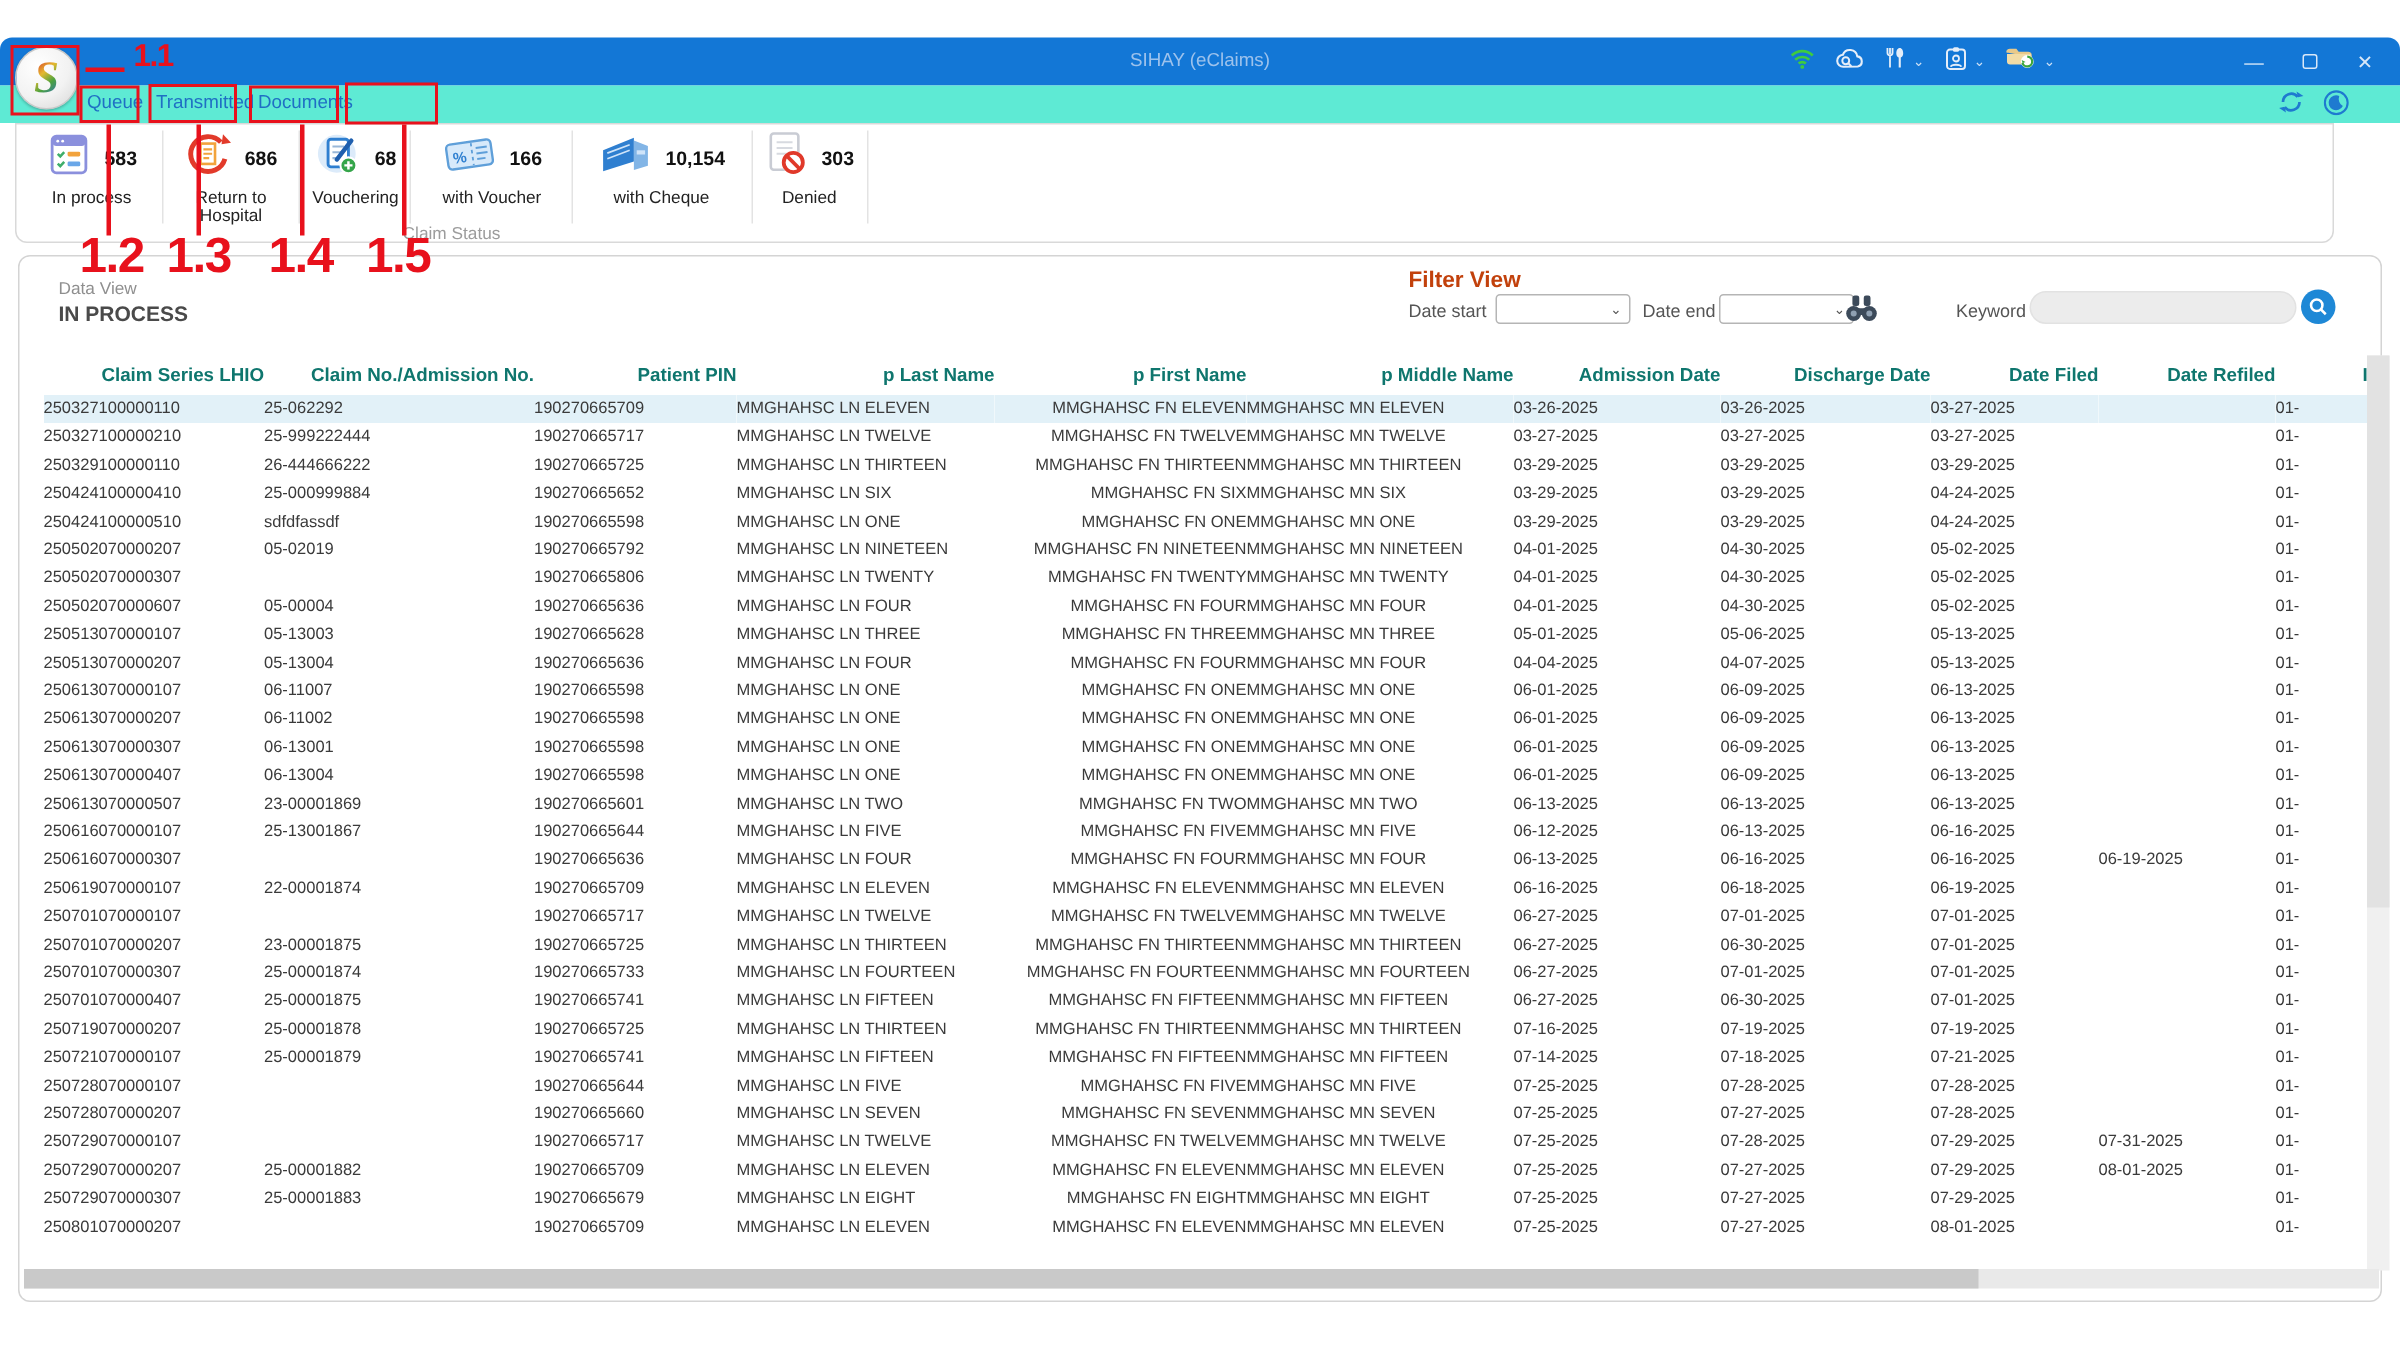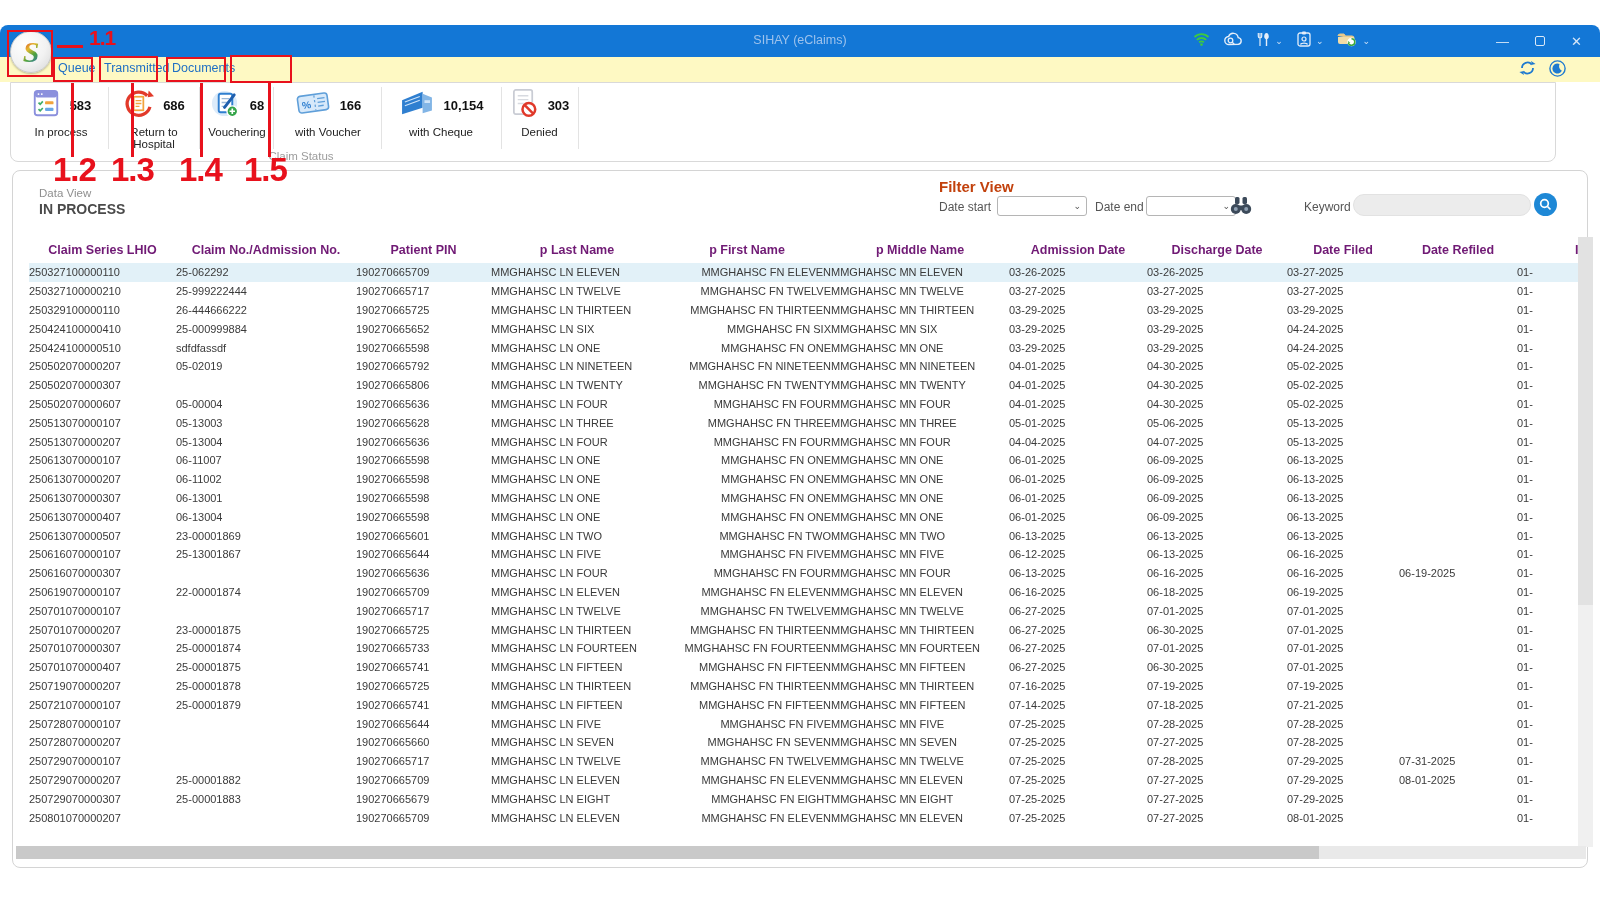--- a/index.html
+++ b/index.html
@@ -23,21 +23,21 @@
   
   .logo { position:absolute; left:10px; top:31px; width:42px; height:42px; border-radius:50%;
     background:radial-gradient(circle at 35% 30%, #ffffff 0%, #f2f2f2 55%, #d5d5d5 100%);
     border:1px solid #c9c9c9; display:flex; align-items:center; justify-content:center;
     box-shadow:0 1px 2px rgba(0,0,0,.25); z-index:5; }
   .logo .s { font-family:"Liberation Serif", serif; font-weight:bold; font-style:italic; font-size:30px;
     background:linear-gradient(140deg,#d8392f 10%,#e5b92e 38%,#4ca23e 62%,#2e6fc2 92%);
     -webkit-background-clip:text; background-clip:text; color:transparent; line-height:1; }
 
   
-  .tabstrip { position:absolute; left:0; top:57px; width:1600px; height:25px; background:#fef9c3; }
+  .tabstrip { position:absolute; left:0; top:57px; width:1600px; height:25px; background:#5eead4; }
   .tab { position:absolute; top:4px; font-size:12.5px; color:#1f6fc4; cursor:pointer; }
   .tab.active { font-weight:bold; color:#0e57b8; border-bottom:2.5px solid #0e57b8; padding-bottom:3px;margin-top:40px; }
   .strip-icons { position:absolute; right:34px; top:3px; display:flex; gap:13px; }
 
   
   .ribbon { position:absolute; left:10px; top:82px; width:1546px; height:80px; background:#fff;
     border:1px solid #d9d9d9; border-radius:0 0 8px 8px; }
   .card { position:absolute; top:4px; height:62px; }
   .card .row1 { display:flex; align-items:center; gap:9px; justify-content:center; height:36px; }
   .card .count { font-size:13px; font-weight:bold; color:#111; }
@@ -66,21 +66,21 @@
   .dropdown .dd-chev { position:absolute; right:5px; top:4px; font-size:9px; color:#555; }
   .keyword-pill { position:absolute; left:1340px; top:23px; width:178px; height:22px; border-radius:12px;
     border:1.5px solid #e2e2e2; background:#ececec; outline:none; padding:0 12px; font-size:12px; }
   .search-btn { position:absolute; left:1521px; top:22px; width:23px; height:23px; border-radius:50%;
     background:#1e88d6; display:flex; align-items:center; justify-content:center; cursor:pointer; }
   .binoc { position:absolute; left:1216px; top:24px; cursor:pointer; }
 
   
   table.claims { position:absolute; left:16px; top:66px; border-collapse:collapse; table-layout:fixed;
     width:1549px; }
-  table.claims th { font-size:12.5px; font-weight:bold; color:#701a75; height:26px; text-align:center;
+  table.claims th { font-size:12.5px; font-weight:bold; color:#0f766e; height:26px; text-align:right;
     white-space:nowrap; overflow:hidden; }
   table.claims td { font-size:11px; color:#3a3a3a; height:18.8px; white-space:nowrap; overflow:hidden;
     padding:0; }
   table.claims tr.selected { background:#e2f1f8; }
   td.c0 { padding-left:10px; }  td.c1 { padding-left:1px; }  td.c2 { padding-left:30px; }
   td.c3 { padding-left:15px; }  td.c4 { padding-left:10px;text-align:right; } td.c5 { padding-left:5px; }
   td.c6 { padding-left:22px; }  td.c7 { padding-left:22px; } td.c8 { padding-left:16px; }
   td.c9 { padding-left:27px; }  td.c10 { padding-left:24px; }
   th.thlast { text-align:left; padding-left:58px; }
 

